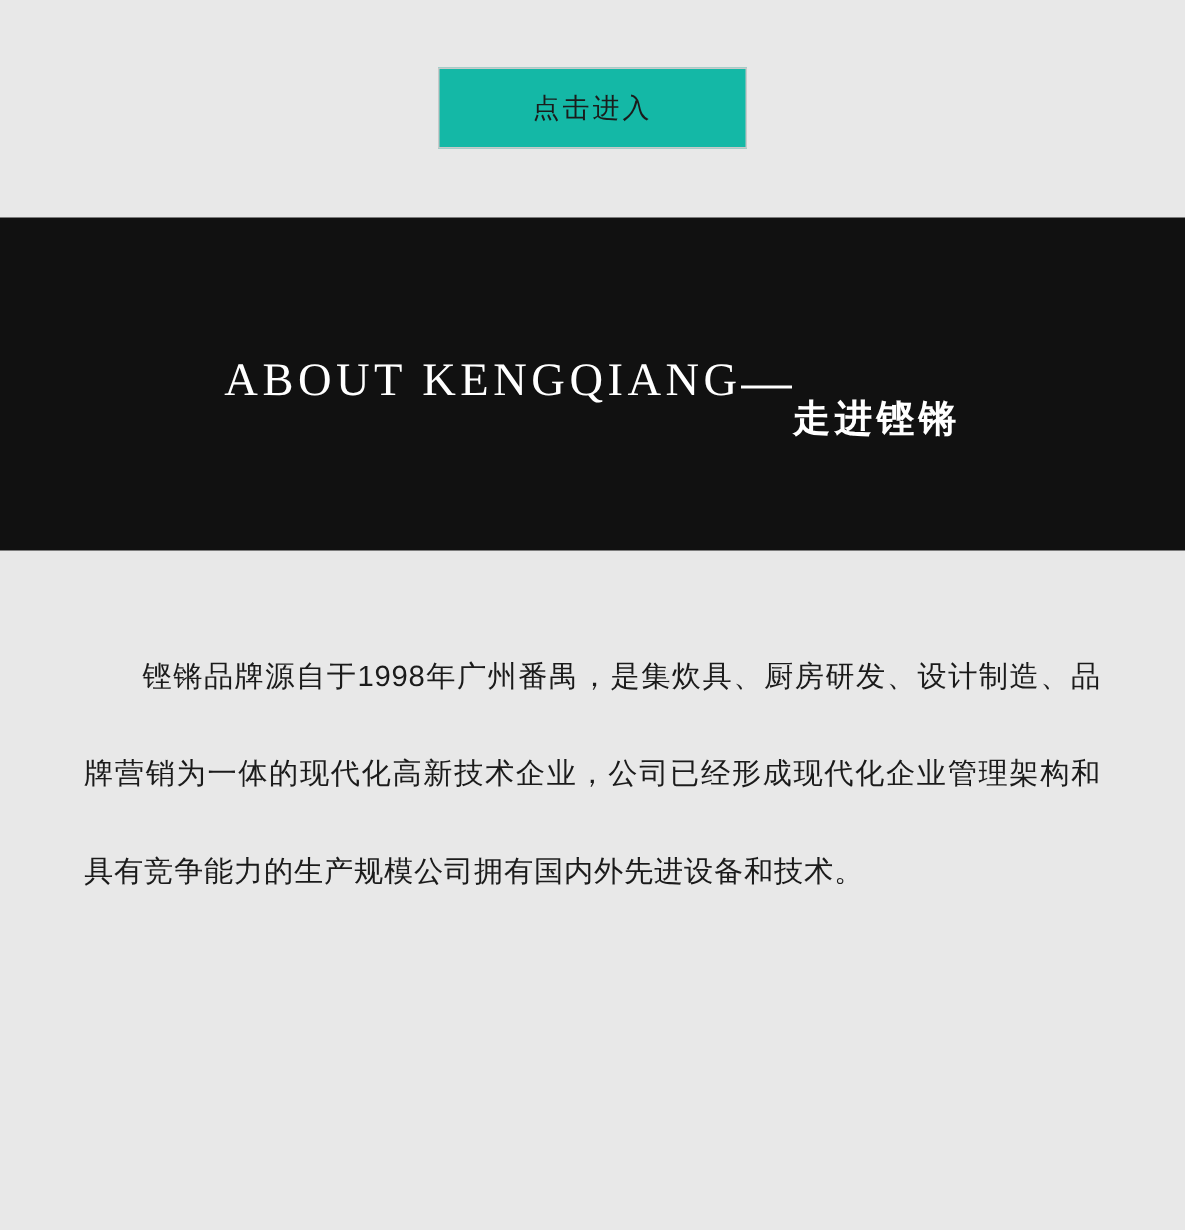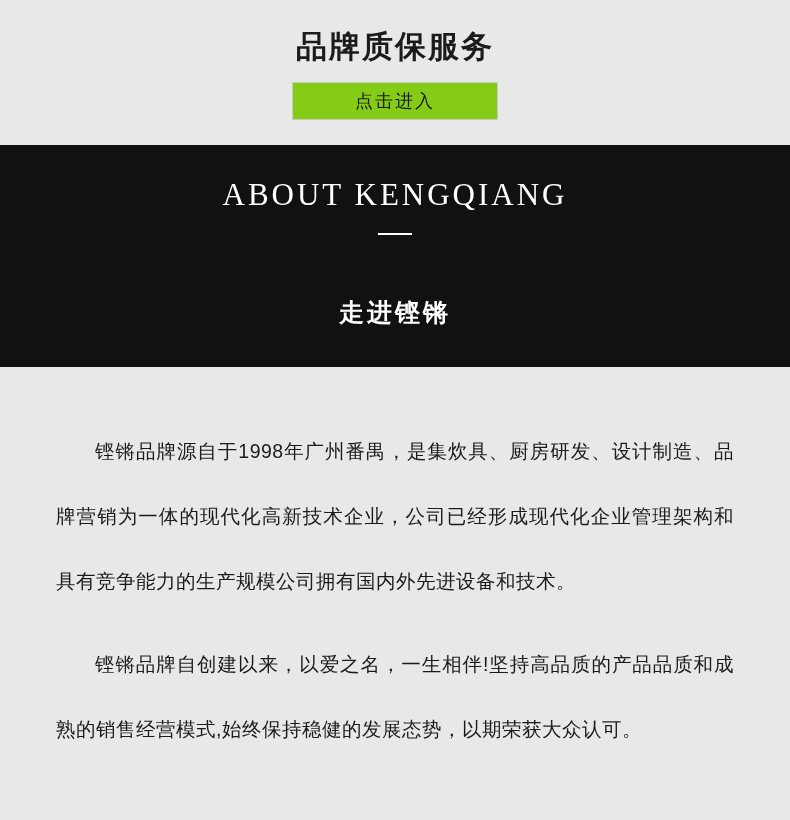--- a/index.html
+++ b/index.html
@@ -35,40 +35,40 @@
   .promo-title {
     font-size: 31px;
     font-weight: bold;
     letter-spacing: 2px;
     color: #1b1b1b;
     line-height: 1.2;
   }
   .promo-btn {
     margin-top: 17px;
     width: 206px;
-    height: 38px;
-    background: #84cc16;
+    height: 54px;
+    background: #14b8a6;
     border: 1px solid #c9c9c9;
     display: flex;
     align-items: center;
     justify-content: center;
     font-size: 18px;
     letter-spacing: 2px;
     color: #1b1b1b;
     cursor: pointer;
     box-sizing: border-box;
   }
 
   
   .hero {
     height: 222px;
     background: #111111;
     color: #ffffff;
     display: flex;
-    flex-direction: column;
+    flex-direction: row;
     align-items: center;
     justify-content: center;
     box-sizing: border-box;
   }
   .hero-en {
     font-family: "Liberation Serif", serif;
     font-size: 31px;
     letter-spacing: 3px;
     font-weight: normal;
     color: #ffffff;
@@ -102,28 +102,26 @@
     margin: 0 0 18px 0;
     letter-spacing: 0.5px;
   }
 </style>
 </head>
 <body>
 
 <div class="page">
 
   <section class="promo">
-    <div class="promo-title">品牌质保服务</div>
     <div class="promo-btn">点击进入</div>
   </section>
 
   <section class="hero">
     <div class="hero-en">ABOUT KENGQIANG</div>
     <div class="hero-rule"></div>
     <div class="hero-cn">走进铿锵</div>
   </section>
 
   <section class="content">
     <p class="para">铿锵品牌源自于1998年广州番禺，是集炊具、厨房研发、设计制造、品牌营销为一体的现代化高新技术企业，公司已经形成现代化企业管理架构和具有竞争能力的生产规模公司拥有国内外先进设备和技术。</p>
-    <p class="para">铿锵品牌自创建以来，以爱之名，一生相伴!坚持高品质的产品品质和成熟的销售经营模式,始终保持稳健的发展态势，以期荣获大众认可。</p>
   </section>
 
 </div>
 
 </body></html>

